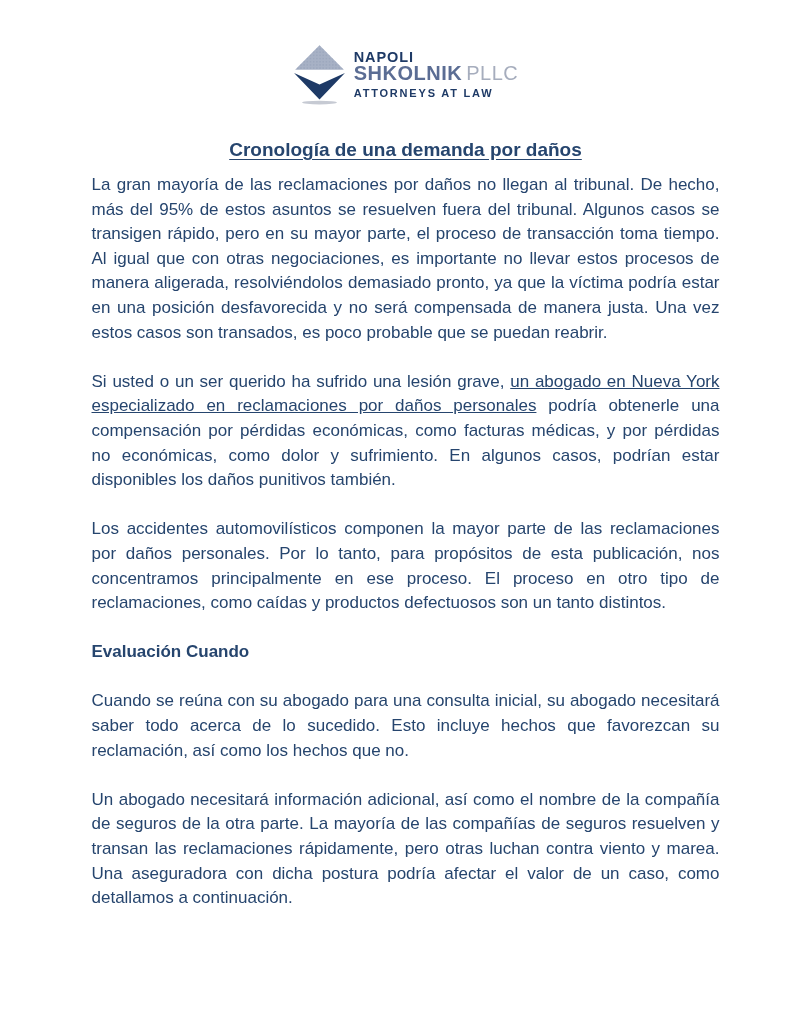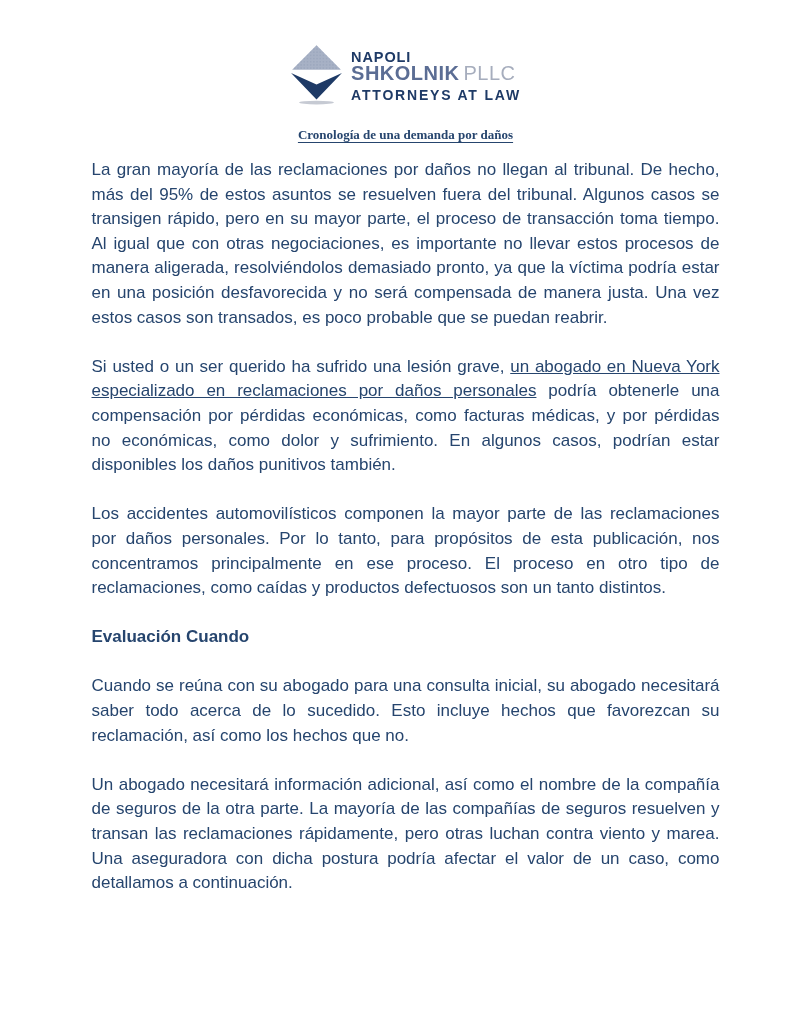--- a/index.html
+++ b/index.html
@@ -8,26 +8,26 @@
     font-family:"Liberation Sans", sans-serif; color:#26456e;
     position:relative; overflow:hidden;
   }
   
   .logo-row { display:flex; justify-content:center; align-items:flex-start; padding-top:44px; }
   .logo-mark { width:53px; height:62px; margin-right:8px; flex:0 0 auto; }
   .logo-textcol { display:flex; flex-direction:column; padding-top:5px; }
   .logo-line1 { font-size:14.5px; font-weight:bold; color:#1e3a66; letter-spacing:0.9px; line-height:16px; }
   .logo-line2 { font-size:20px; font-weight:bold; color:#5b6d94; letter-spacing:0.5px; line-height:17px; }
   .logo-line2 .pllc { font-weight:400; color:#a6adbd; letter-spacing:0.5px; margin-left:4px; }
-  .logo-tagline { font-size:14px; font-weight:bold; color:#1e3a66; letter-spacing:1.8px; margin-top:5px; }
+  .logo-tagline { font-size:11px; font-weight:bold; color:#1e3a66; letter-spacing:1.8px; margin-top:5px; }
   
   .doc-title {
-    text-align:center; font-size:13px; font-weight:bold;
+    text-align:center; font-size:19px; font-weight:bold;
     text-decoration:underline; text-underline-offset:3px;
-    margin-top:18px; line-height:22px;font-family:Liberation Serif, serif;
+    margin-top:33px; line-height:22px;
   }
   .content { width:628px; margin:0 auto; }
   .content p.bodytext {
     font-size:17px; line-height:24.6px; text-align:justify;
     margin:24.6px 0 0 0;
   }
   .content p.first { margin-top:12px; }
   .content h2.sectionhead {
     font-size:17px; line-height:24.6px; font-weight:bold;
     margin:24.6px 0 0 0;

